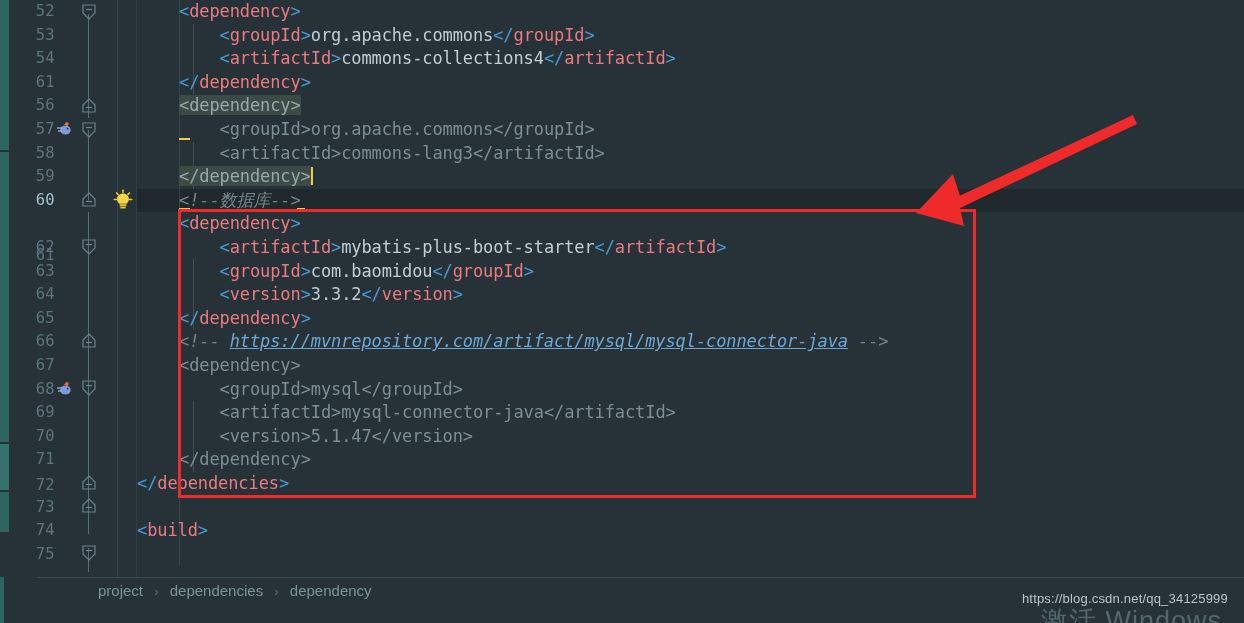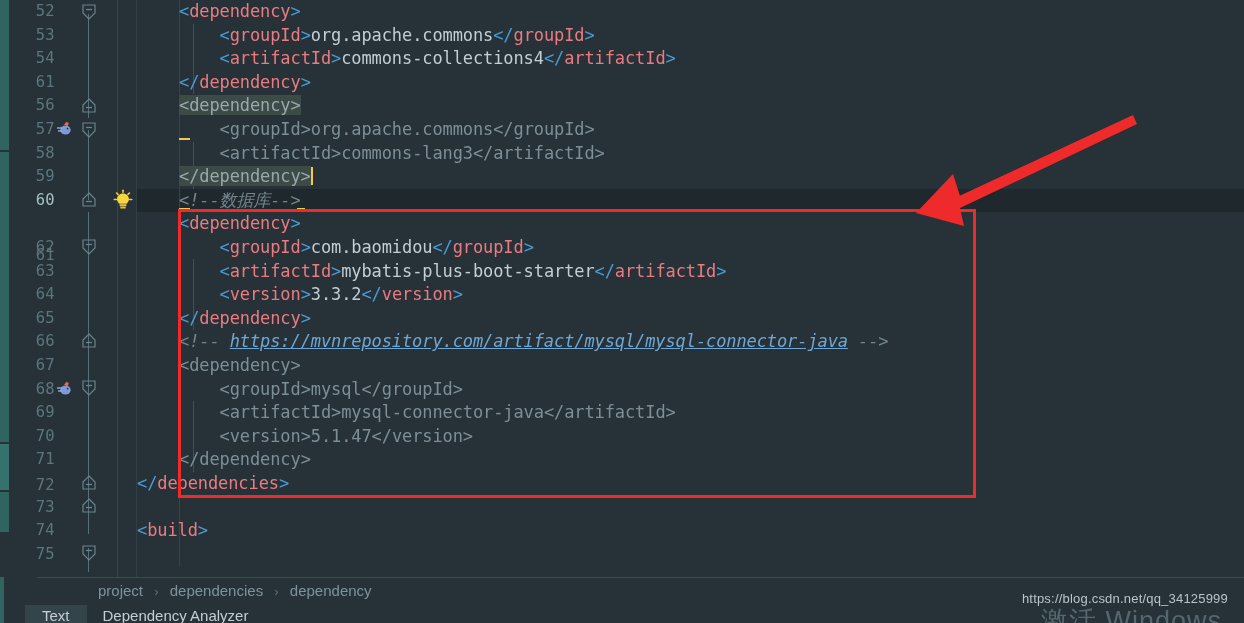--- a/index.html
+++ b/index.html
@@ -302,22 +302,22 @@
         <div class="cline"><span class="br">&lt;</span><span class="tag">dependency</span><span class="br">&gt;</span></div>
         <div class="cline">    <span class="br">&lt;</span><span class="tag">groupId</span><span class="br">&gt;</span><span class="txt">org.apache.commons</span><span class="br">&lt;/</span><span class="tag">groupId</span><span class="br">&gt;</span></div>
         <div class="cline">    <span class="br">&lt;</span><span class="tag">artifactId</span><span class="br">&gt;</span><span class="txt">commons-collections4</span><span class="br">&lt;/</span><span class="tag">artifactId</span><span class="br">&gt;</span></div>
         <div class="cline"><span class="br">&lt;/</span><span class="tag">dependency</span><span class="br">&gt;</span></div>
         <div class="cline"><span class="hlseg">&lt;dependency&gt;</span></div>
         <div class="cline">    <span class="dimbr">&lt;</span><span class="dim">groupId</span><span class="dimbr">&gt;</span><span class="dim">org.apache.commons</span><span class="dimbr">&lt;/</span><span class="dim">groupId</span><span class="dimbr">&gt;</span></div>
         <div class="cline">    <span class="dimbr">&lt;</span><span class="dim">artifactId</span><span class="dimbr">&gt;</span><span class="dim">commons-lang3</span><span class="dimbr">&lt;/</span><span class="dim">artifactId</span><span class="dimbr">&gt;</span></div>
         <div class="cline"><span class="hlseg">&lt;/dependency&gt;</span><span class="caretbar"></span></div>
         <div class="cline"><span class="cmt">&lt;!--数据库--&gt;</span></div>
         <div class="cline"><span class="br">&lt;</span><span class="tag">dependency</span><span class="br">&gt;</span></div>
+        <div class="cline">    <span class="br">&lt;</span><span class="tag">artifactId</span><span class="br">&gt;</span><span class="txt">mybatis-plus-boot-starter</span><span class="br">&lt;/</span><span class="tag">artifactId</span><span class="br">&gt;</span></div>
         <div class="cline">    <span class="br">&lt;</span><span class="tag">groupId</span><span class="br">&gt;</span><span class="txt">com.baomidou</span><span class="br">&lt;/</span><span class="tag">groupId</span><span class="br">&gt;</span></div>
-        <div class="cline">    <span class="br">&lt;</span><span class="tag">artifactId</span><span class="br">&gt;</span><span class="txt">mybatis-plus-boot-starter</span><span class="br">&lt;/</span><span class="tag">artifactId</span><span class="br">&gt;</span></div>
         <div class="cline">    <span class="br">&lt;</span><span class="tag">version</span><span class="br">&gt;</span><span class="txt">3.3.2</span><span class="br">&lt;/</span><span class="tag">version</span><span class="br">&gt;</span></div>
         <div class="cline"><span class="br">&lt;/</span><span class="tag">dependency</span><span class="br">&gt;</span></div>
         <div class="cline"><span class="cmt">&lt;!-- </span><span class="lnk">https://mvnrepository.com/artifact/mysql/mysql-connector-java</span><span class="cmt"> --&gt;</span></div>
         <div class="cline"><span class="dimbr">&lt;</span><span class="dim">dependency</span><span class="dimbr">&gt;</span></div>
         <div class="cline">    <span class="dimbr">&lt;</span><span class="dim">groupId</span><span class="dimbr">&gt;</span><span class="dim">mysql</span><span class="dimbr">&lt;/</span><span class="dim">groupId</span><span class="dimbr">&gt;</span></div>
         <div class="cline">    <span class="dimbr">&lt;</span><span class="dim">artifactId</span><span class="dimbr">&gt;</span><span class="dim">mysql-connector-java</span><span class="dimbr">&lt;/</span><span class="dim">artifactId</span><span class="dimbr">&gt;</span></div>
         <div class="cline">    <span class="dimbr">&lt;</span><span class="dim">version</span><span class="dimbr">&gt;</span><span class="dim">5.1.47</span><span class="dimbr">&lt;/</span><span class="dim">version</span><span class="dimbr">&gt;</span></div>
         <div class="cline"><span class="dimbr">&lt;/</span><span class="dim">dependency</span><span class="dimbr">&gt;</span></div>
         <div class="cline" style="padding-left: 0px;"><span class="br">&lt;/</span><span class="tag">dependencies</span><span class="br">&gt;</span></div>
         <div class="cline"></div>
@@ -339,23 +339,20 @@
 
   <div class="bottom">
     <div class="bsep"></div>
     <div class="breadcrumb">
       <span>project</span>
       <span class="sep">›</span>
       <span>dependencies</span>
       <span class="sep">›</span>
       <span>dependency</span>
     </div>
-    <div class="tabs">
-      <span class="tab sel">Text</span><span class="tab plain">Dependency Analyzer</span>
-    </div>
   </div>
   <div class="leftedge">
       <i></i>
     </div>
 
   <div class="wm">https://blog.csdn.net/qq_34125999</div>
   <div class="wm2">激活 Windows</div>
 </div>
 
 </body></html>

